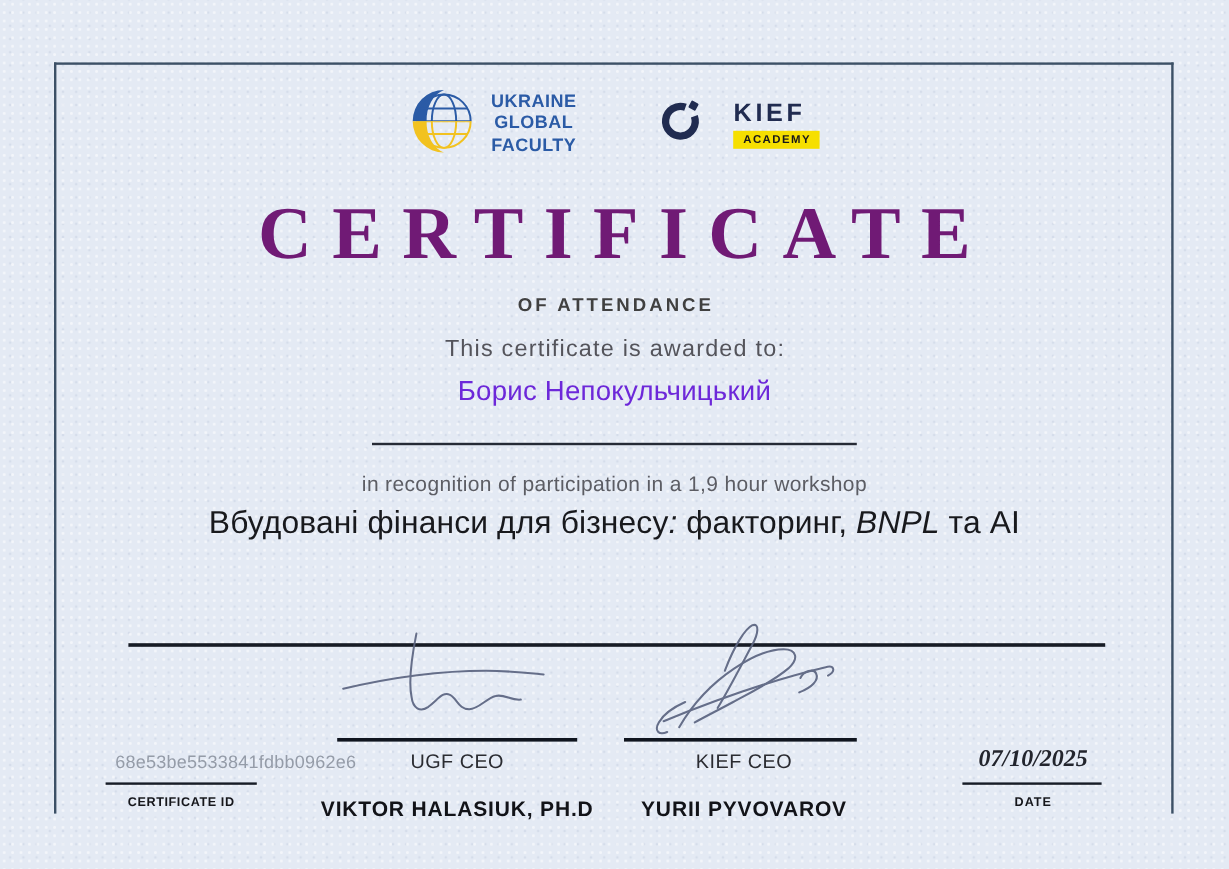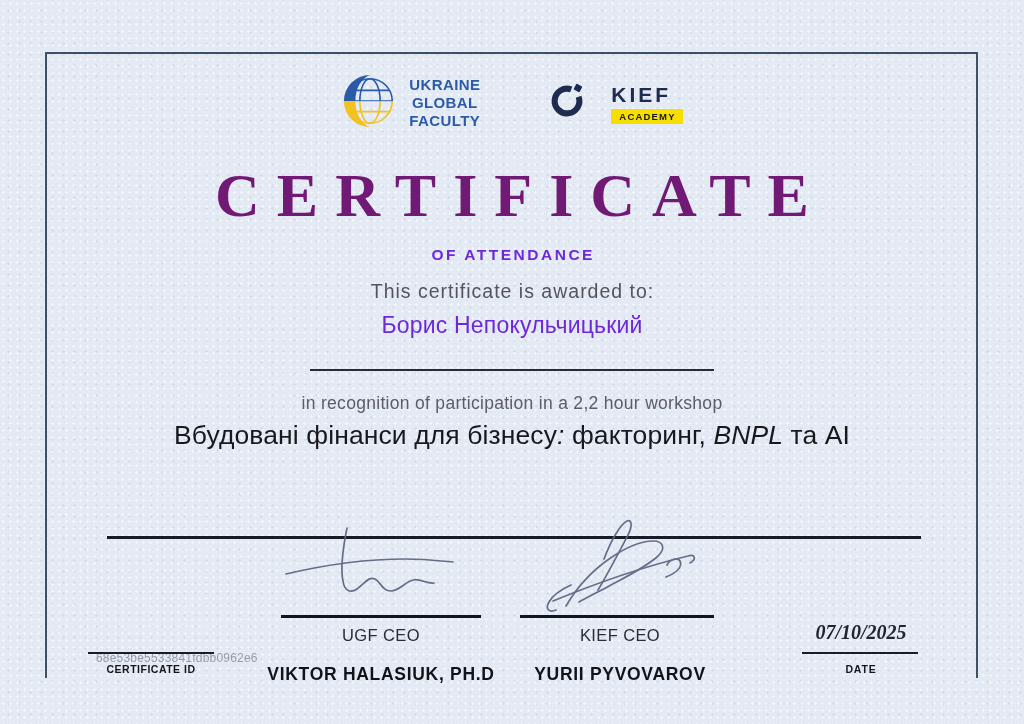--- a/index.html
+++ b/index.html
@@ -30,21 +30,21 @@
   .ugf { display:flex; align-items:center; gap:10px; }
   .ugf-text { font-weight:700; font-size:15px; line-height:1.22; letter-spacing:.4px; color:#2b5ba6; }
   .kief { display:flex; align-items:center; gap:9px; }
   .kief-col { display:flex; flex-direction:column; align-items:flex-start;margin-left:16px; }
   .kief-name { font-weight:700; font-size:21px; letter-spacing:3px; color:#202b50; }
   .kief-badge { margin-top:2px; background:#f6df00; color:#17171a; font-weight:700; font-size:9.5px; letter-spacing:1.2px; padding:2px 7px 2px 8px; }
 
   
   .title { top:160px; font-family:"Liberation Serif", serif; font-weight:700; font-size:62px;
            letter-spacing:17px; text-indent:17px; color:#701a75; }
-  .subtitle { top:246px; font-weight:800; font-size:15.5px; letter-spacing:2.5px; text-indent:2.5px; color:#6d28d9; }
+  .subtitle { top:246px; font-weight:800; font-size:15.5px; letter-spacing:2.5px; text-indent:2.5px; color:#404040; }
   .awarded { top:280px; font-size:19.5px; letter-spacing:1px; text-indent:1px; color:#54545b; }
 
   .name { top:312px; font-size:23px; font-weight:500; color:#6d28d9; letter-spacing:.2px; }
   .name-line { top:369px; left:310px; width:404px; border-top:2px solid #262b36; }
 
   .recognition { top:393px; font-size:17.5px; letter-spacing:.3px; color:#5c5d64; }
   .workshop { top:420px; font-size:26.5px; font-weight:500; color:#18191d; letter-spacing:.1px; }
   .workshop .it { font-style:italic; }
 
   .divider { top:536px; left:107px; width:814px; height:3px; background:#161b25; }
@@ -53,21 +53,21 @@
 
   .sig-line { top:615px; height:2.5px; background:#10151f; }
   .sig-line.l { left:281px; width:200px; }
   .sig-line.r { left:520px; width:194px; }
 
   .signer { top:626px; width:270px; text-align:center; }
   .signer.l { left:246px; } .signer.r { left:485px; }
   .signer .role { font-size:16.5px; color:#2b2c31; letter-spacing:.4px; }
   .signer .sname { margin-top:19px; font-size:17.5px; font-weight:700; letter-spacing:.7px; color:#121318; }
 
-  .certid-val { left:96px; top:627px; font-size:12px; color:#959ca8; letter-spacing:.2px;margin-top:24px; }
+  .certid-val { left:96px; top:627px; font-size:15px; color:#959ca8; letter-spacing:.2px; }
   .certid-line { left:88px; top:652px; width:126px; height:2px; background:#171c26; }
   .certid-label { left:88px; top:663px; width:126px; text-align:center; font-size:10.5px; font-weight:700; letter-spacing:.5px; color:#15161b; }
 
   .date-val { left:798px; top:621px; width:126px; text-align:center; font-family:"Liberation Serif", serif;
               font-style:italic; font-weight:700; font-size:20px; color:#23252d; }
   .date-line { left:802px; top:652px; width:116px; height:2px; background:#171c26; }
   .date-label { left:798px; top:663px; width:126px; text-align:center; font-size:10.5px; font-weight:700; letter-spacing:.8px; color:#15161b; }
 </style>
 </head>
 <body>
@@ -123,21 +123,21 @@
   </div>
 </div>
 
 <div class="abs center title">CERTIFICATE</div>
 <div class="abs center subtitle">OF ATTENDANCE</div>
 <div class="abs center awarded">This certificate is awarded to:</div>
 
 <div class="abs center name">Борис Непокульчицький</div>
 <div class="abs name-line"></div>
 
-<div class="abs center recognition">in recognition of participation in a 2,2 hour workshop</div>
+<div class="abs center recognition">in recognition of participation in a 1,9 hour workshop</div>
 <div class="abs center workshop"><span>Вбудовані фінанси для бізнесу</span><span class="it">:</span><span> факторинг, </span><span class="it">BNPL</span><span> та AI</span></div>
 
 <div class="abs divider"></div>
 
 <svg class="abs sig-svg" viewBox="0 0 1024 724">
   <g fill="none" stroke="#5b6480" stroke-width="1.7" stroke-linecap="round" opacity="0.92">
 
     <path d="M286 574 C320 566, 365 559, 405 559 C425 559, 442 561, 453 562"></path>
     <path d="M347 528 C343 548, 340 567, 343 581 C344 590, 350 594, 357 589 C365 583, 369 576, 375 579 C381 582, 382 591, 391 591 C399 591, 405 582, 413 580 C420 578, 426 584, 434 583"></path>
 

